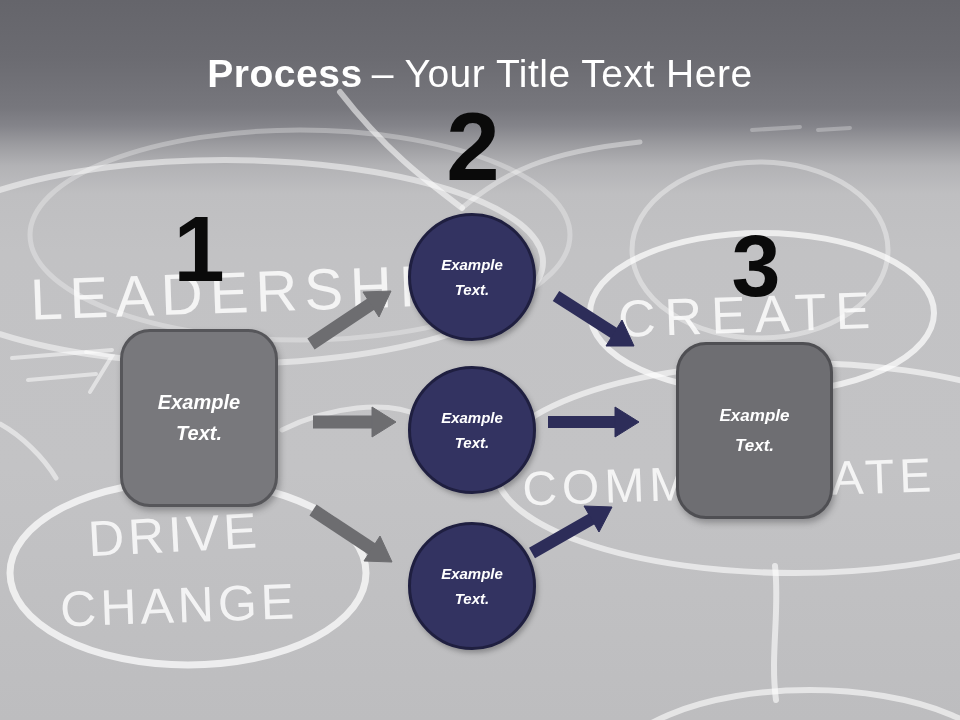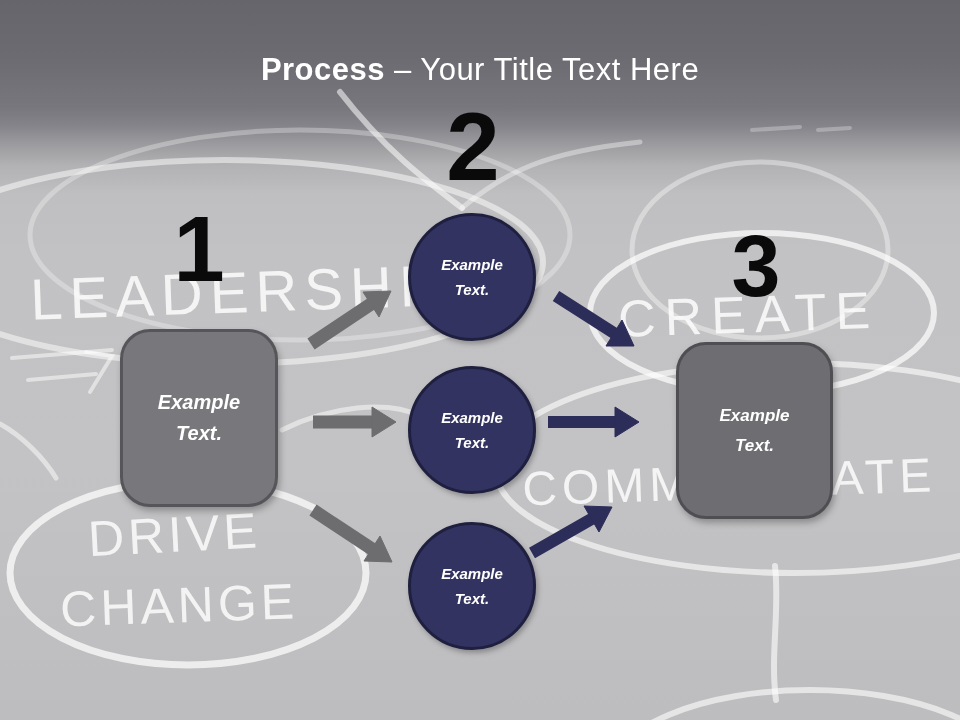--- a/index.html
+++ b/index.html
@@ -12,21 +12,21 @@
       #c3c3c5 65%, #bdbdbf 100%);
   }
   svg.layer { position:absolute; left:0; top:0; width:960px; height:720px; }
   .wb-stroke { fill:none; stroke:#ffffff; stroke-linecap:round; }
   .wb-word {
     fill:#ffffff; opacity:0.82;
     font-family:"Liberation Sans", sans-serif; font-weight:400;
   }
   .title {
     position:absolute; top:52px; left:0; width:100%;
-    text-align:center; color:#ffffff; font-size:31px; letter-spacing:0.5px;
+    text-align:center; color:#ffffff; font-size:39px; letter-spacing:0.5px;
   }
   .title .t-bold { font-weight:700; }
   .title .t-reg  { font-weight:400; margin-left:9px; }
   .big-num {
     position:absolute; width:100px; text-align:center;
     font-weight:700; color:#0a0a0a; line-height:1;
   }
   #num1 { left:149px; top:203px; font-size:92px; }
   #num2 { left:423px; top:99px;  font-size:96px; }
   #num3 { left:706px; top:222px; font-size:88px; }

